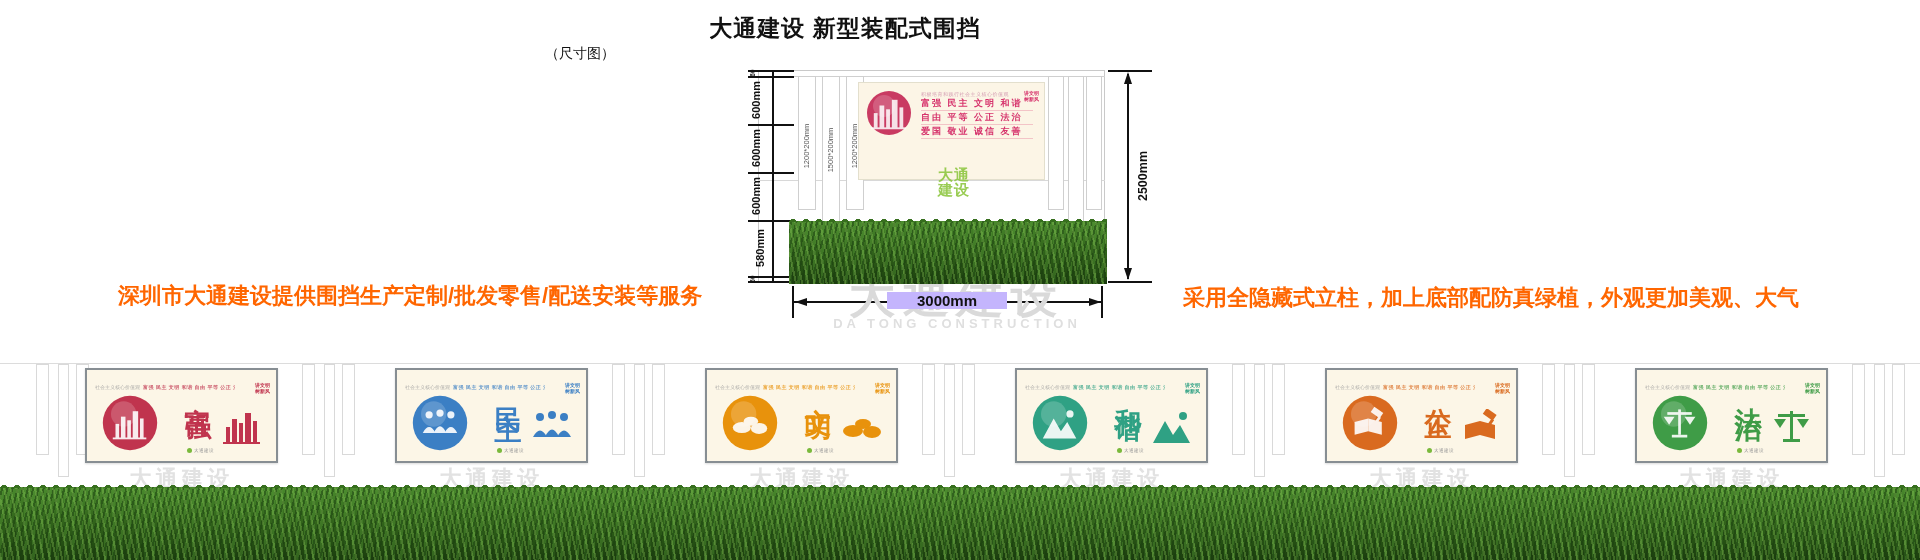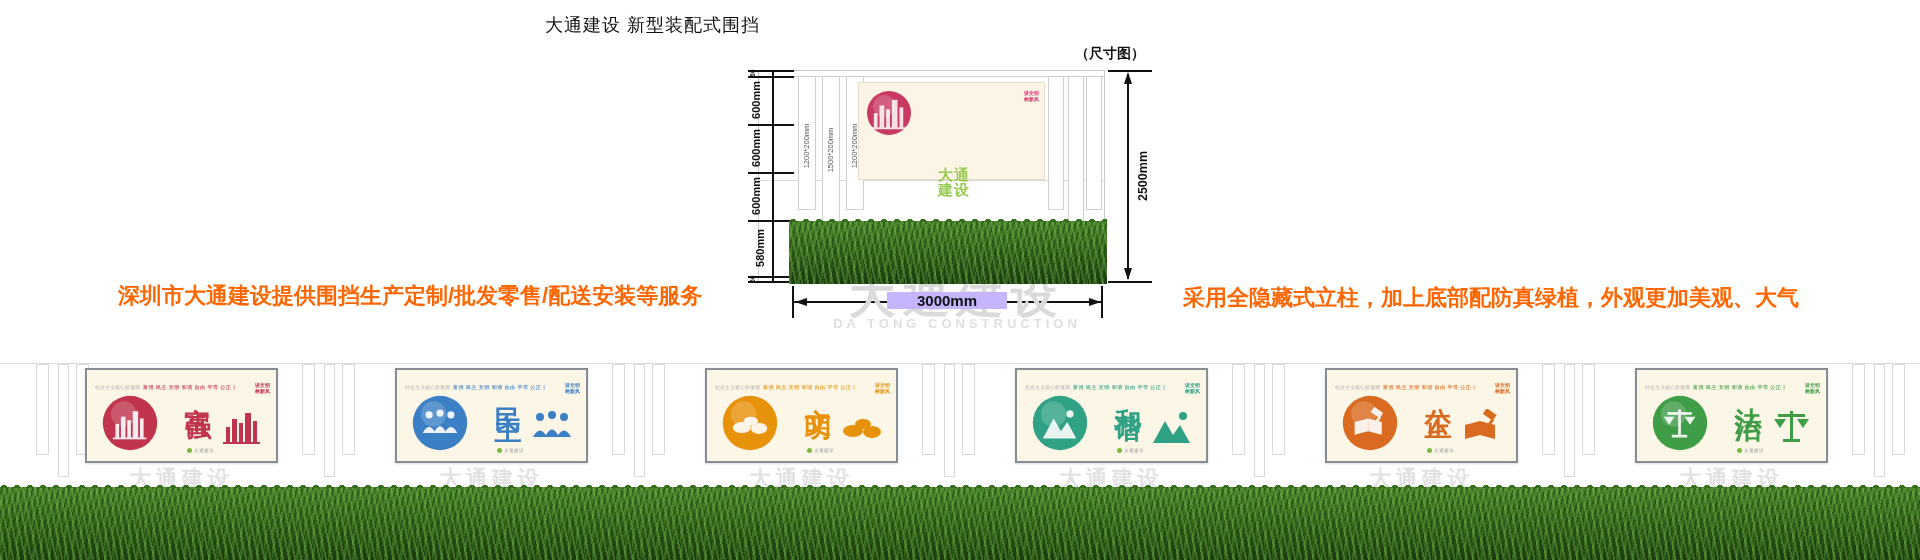--- a/index.html
+++ b/index.html
@@ -1,22 +1,22 @@
 <!DOCTYPE html>
 <html><head>
 <meta charset="utf-8">
 <style>
   *{margin:0;padding:0;box-sizing:border-box}
   html,body{background:#fff}
   body{width:1920px;height:560px;font-family:"Liberation Sans","DejaVu Sans",sans-serif;color:#111}
   .stage{position:relative;width:1920px;height:560px;overflow:hidden;background:#fff}
 
   
-  .title{position:absolute;left:545px;top:13px;width:600px;text-align:left;font-size:18px;font-weight:400;letter-spacing:1px}
-  .subtitle{position:absolute;left:545px;top:45px;width:600px;text-align:right;font-size:14px;font-weight:700}
+  .title{position:absolute;left:545px;top:13px;width:600px;text-align:center;font-size:23px;font-weight:700;letter-spacing:1px}
+  .subtitle{position:absolute;left:545px;top:45px;width:600px;text-align:left;font-size:14px;font-weight:400}
 
   
   .dim-fence{position:absolute;left:758px;top:70px;width:347px;height:213px;border:1px solid #c9c9c9;background:#fff}
   .dim-toprail{position:absolute;left:758px;top:76px;width:347px;height:1px;background:#d2d2d2}
   .dim-bottomrail{position:absolute;left:758px;top:180px;width:347px;height:1px;background:#d8d8d8}
   .post{position:absolute;top:76px;width:18px;border:1px solid #cfcfcf;background:#fff}
   .post.p1{left:798px;height:134px}
   .post.p2{left:822px;height:171px}
   .post.p3{left:846px;height:134px}
   .post.p4{left:1048px;height:134px;width:16px}
@@ -118,20 +118,26 @@
       <circle cx="19" cy="17" r="11" fill="rgba(255,255,255,.18)"></circle>
       <g fill="#fff" opacity=".85" transform="translate(5,7) scale(0.95)">
         <rect x="4" y="18" width="4" height="16"></rect>
           <rect x="10" y="10" width="5" height="24"></rect>
         <rect x="17" y="14" width="4" height="20"></rect>
           <rect x="23" y="4" width="6" height="30"></rect>
         <rect x="31" y="12" width="4" height="22"></rect>
           <rect x="1" y="33" width="37" height="2"></rect>
       </g>
     </svg>
+    <div class="dim-bb-text">
+      <div class="dim-bb-header">积极培育和践行社会主义核心价值观</div>
+      <div class="dim-bb-row">富强  民主  文明  和谐</div>
+      <div class="dim-bb-row">自由  平等  公正  法治</div>
+      <div class="dim-bb-row">爱国  敬业  诚信  友善</div>
+    </div>
     <div class="dim-bb-badge">
       <div>讲文明</div>
       <div>树新风</div>
     </div>
   </div>
 
   <div class="dim-greenlogo">
     <div>大通</div>
     <div>建设</div>
   </div>

